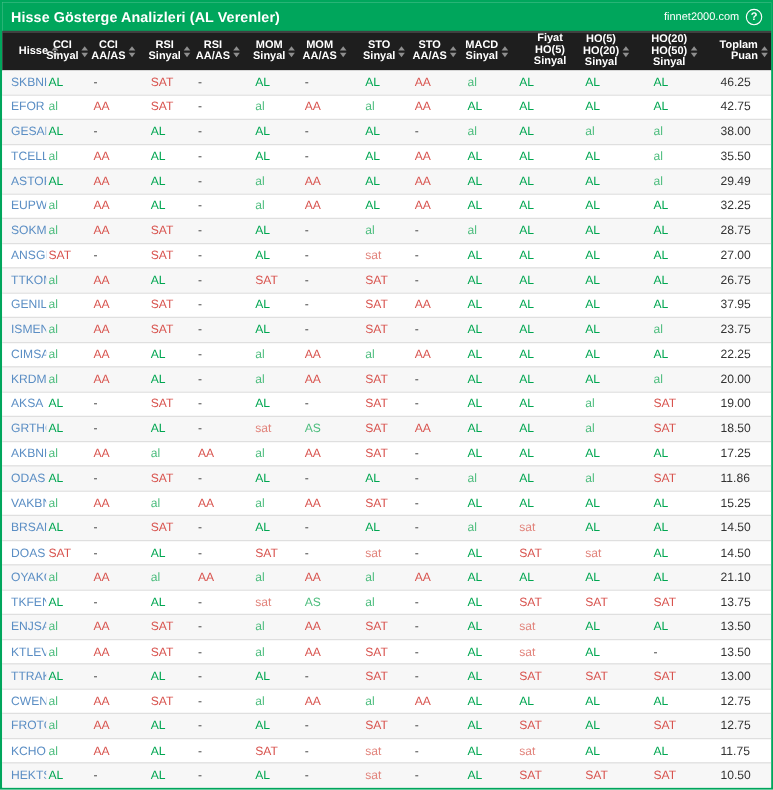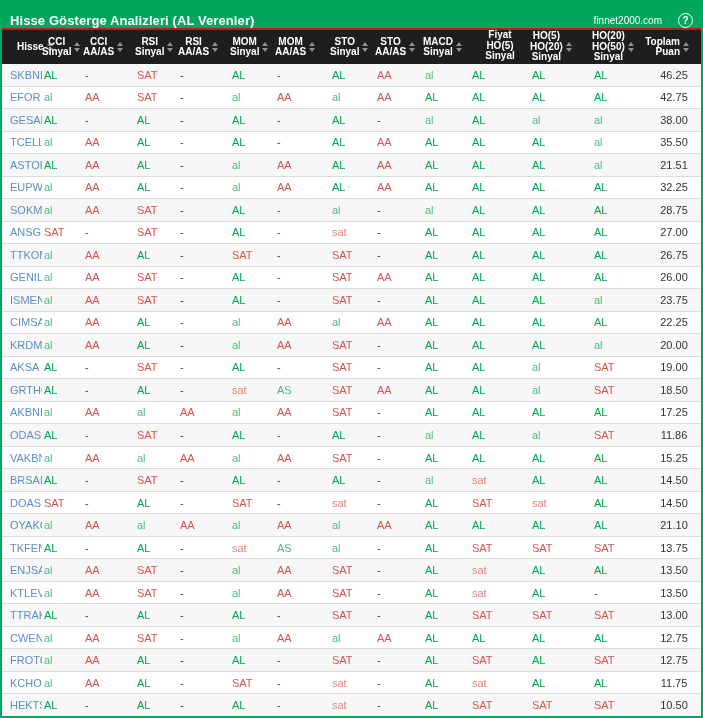--- a/index.html
+++ b/index.html
@@ -2,42 +2,42 @@
 <html style="--accent: #00a65c; --header-dark: #1e1e1e; --ticker: #5b8ec4; --buy: #00a651; --buy-weak: #4dbd7e; --sell: #d8534e; --sell-weak: #e2857d;"><head>
 <meta charset="utf-8">
 <style>
   :root{
     --accent:#00a65c; --header-dark:#1e1e1e; --ticker:#5b8ec4;
     --buy:#00a651; --buy-weak:#4dbd7e; --sell:#d8534e; --sell-weak:#e2857d;
   }
   *{box-sizing:border-box;margin:0;padding:0;}
   body{font-family:"Liberation Sans","DejaVu Sans",sans-serif;background:#fff;width:703px;}
   .widget{width:703px;height:718px;border:2px solid var(--accent);display:flex;flex-direction:column;background:#fff;}
-  .title-bar{height:28px;background:var(--accent);border-bottom:2px solid #b91c1c;display:flex;align-items:flex-end;padding:0 8px;flex:0 0 auto;}
+  .title-bar{height:28px;background:var(--accent);border-bottom:2px solid #404040;display:flex;align-items:center;padding:0 8px;flex:0 0 auto;}
   .title-bar .title{color:#fff;font-size:13px;font-weight:bold;letter-spacing:.1px;}
-  .title-bar .right{margin-left:auto;display:flex;align-items:center;gap:16px;}
+  .title-bar .right{margin-left:auto;display:flex;align-items:center;gap:6px;}
   .title-bar .site{color:#fff;font-size:10px;}
   .help{width:15px;height:15px;border:1.5px solid #fff;border-radius:50%;color:#fff;font-size:10px;font-weight:bold;display:flex;align-items:center;justify-content:center;cursor:pointer;}
   .thead{height:34px;background:var(--header-dark);display:flex;flex:0 0 auto;align-items:stretch;}
   .hcell{display:flex;align-items:center;justify-content:flex-start;gap:3px;color:#fff;cursor:pointer;}
   .hcell .lines{font-size:10px;font-weight:bold;line-height:10.5px;text-align:center;}
   .hcell.first{justify-content:flex-start;padding-left:15px;}
-  .hcell.last{justify-content:flex-end;padding-right:12px;}
+  .hcell.last{justify-content:flex-end;padding-right:3px;}
   .hcell.last .lines{text-align:right;}
   .sort{display:inline-flex;flex-direction:column;gap:2px;flex:0 0 auto;}
   .sort i{display:block;width:0;height:0;border-left:3.5px solid transparent;border-right:3.5px solid transparent;}
   .sort .up{border-bottom:4px solid #8f8f8f;}
   .sort .down{border-top:4px solid #8f8f8f;}
   .tbody{flex:1;display:flex;flex-direction:column;}
   .trow{flex:1;display:flex;align-items:center;background:#fff;border-top:1px solid #dcdcdc;}
   .trow:first-child{border-top:none;}
   .trow.odd{background:#f7f7f7;}
   .cell{font-size:11px;padding-left:2px;white-space:nowrap;overflow:hidden;}
   .cell.ticker{color:var(--ticker);padding-left:8px;cursor:pointer;}
-  .cell.score{text-align:center;padding-right:8px;color:#333;}
+  .cell.score{text-align:left;padding-right:8px;color:#333;}
   .sig-buy{color:var(--buy);}
   .sig-buy-weak{color:var(--buy-weak);}
   .sig-sell{color:var(--sell);}
   .sig-sell-weak{color:var(--sell-weak);}
   .sig-neutral{color:#444;}
   
   .c0{width:40px;}.c1{width:41px;}.c2{width:52px;}.c3{width:43px;}.c4{width:52px;}
   .c5{width:45px;}.c6{width:55px;}.c7{width:45px;}.c8{width:48px;}.c9{width:47px;}
   .c10{width:60px;flex-direction:column;}.c11{width:62px;}.c12{width:61px;}.c13{width:48px;}
 </style>
@@ -268,21 +268,21 @@
         <div class="cell c3 sig-buy">AL</div>
         <div class="cell c4 sig-neutral">-</div>
         <div class="cell c5 sig-buy-weak">al</div>
         <div class="cell c6 sig-sell">AA</div>
         <div class="cell c7 sig-buy">AL</div>
         <div class="cell c8 sig-sell">AA</div>
         <div class="cell c9 sig-buy">AL</div>
         <div class="cell c10 sig-buy">AL</div>
         <div class="cell c11 sig-buy">AL</div>
         <div class="cell c12 sig-buy-weak">al</div>
-        <div class="cell score c13">21.51</div>
+        <div class="cell score c13">29.49</div>
       </div>
       <div class="trow">
         <div class="cell ticker c0">EUPWR</div>
         <div class="cell c1 sig-buy-weak">al</div>
         <div class="cell c2 sig-sell">AA</div>
         <div class="cell c3 sig-buy">AL</div>
         <div class="cell c4 sig-neutral">-</div>
         <div class="cell c5 sig-buy-weak">al</div>
         <div class="cell c6 sig-sell">AA</div>
         <div class="cell c7 sig-buy">AL</div>
@@ -348,21 +348,21 @@
         <div class="cell c3 sig-sell">SAT</div>
         <div class="cell c4 sig-neutral">-</div>
         <div class="cell c5 sig-buy">AL</div>
         <div class="cell c6 sig-neutral">-</div>
         <div class="cell c7 sig-sell">SAT</div>
         <div class="cell c8 sig-sell">AA</div>
         <div class="cell c9 sig-buy">AL</div>
         <div class="cell c10 sig-buy">AL</div>
         <div class="cell c11 sig-buy">AL</div>
         <div class="cell c12 sig-buy">AL</div>
-        <div class="cell score c13">26.00</div>
+        <div class="cell score c13">37.95</div>
       </div>
       <div class="trow odd">
         <div class="cell ticker c0">ISMEN</div>
         <div class="cell c1 sig-buy-weak">al</div>
         <div class="cell c2 sig-sell">AA</div>
         <div class="cell c3 sig-sell">SAT</div>
         <div class="cell c4 sig-neutral">-</div>
         <div class="cell c5 sig-buy">AL</div>
         <div class="cell c6 sig-neutral">-</div>
         <div class="cell c7 sig-sell">SAT</div>

